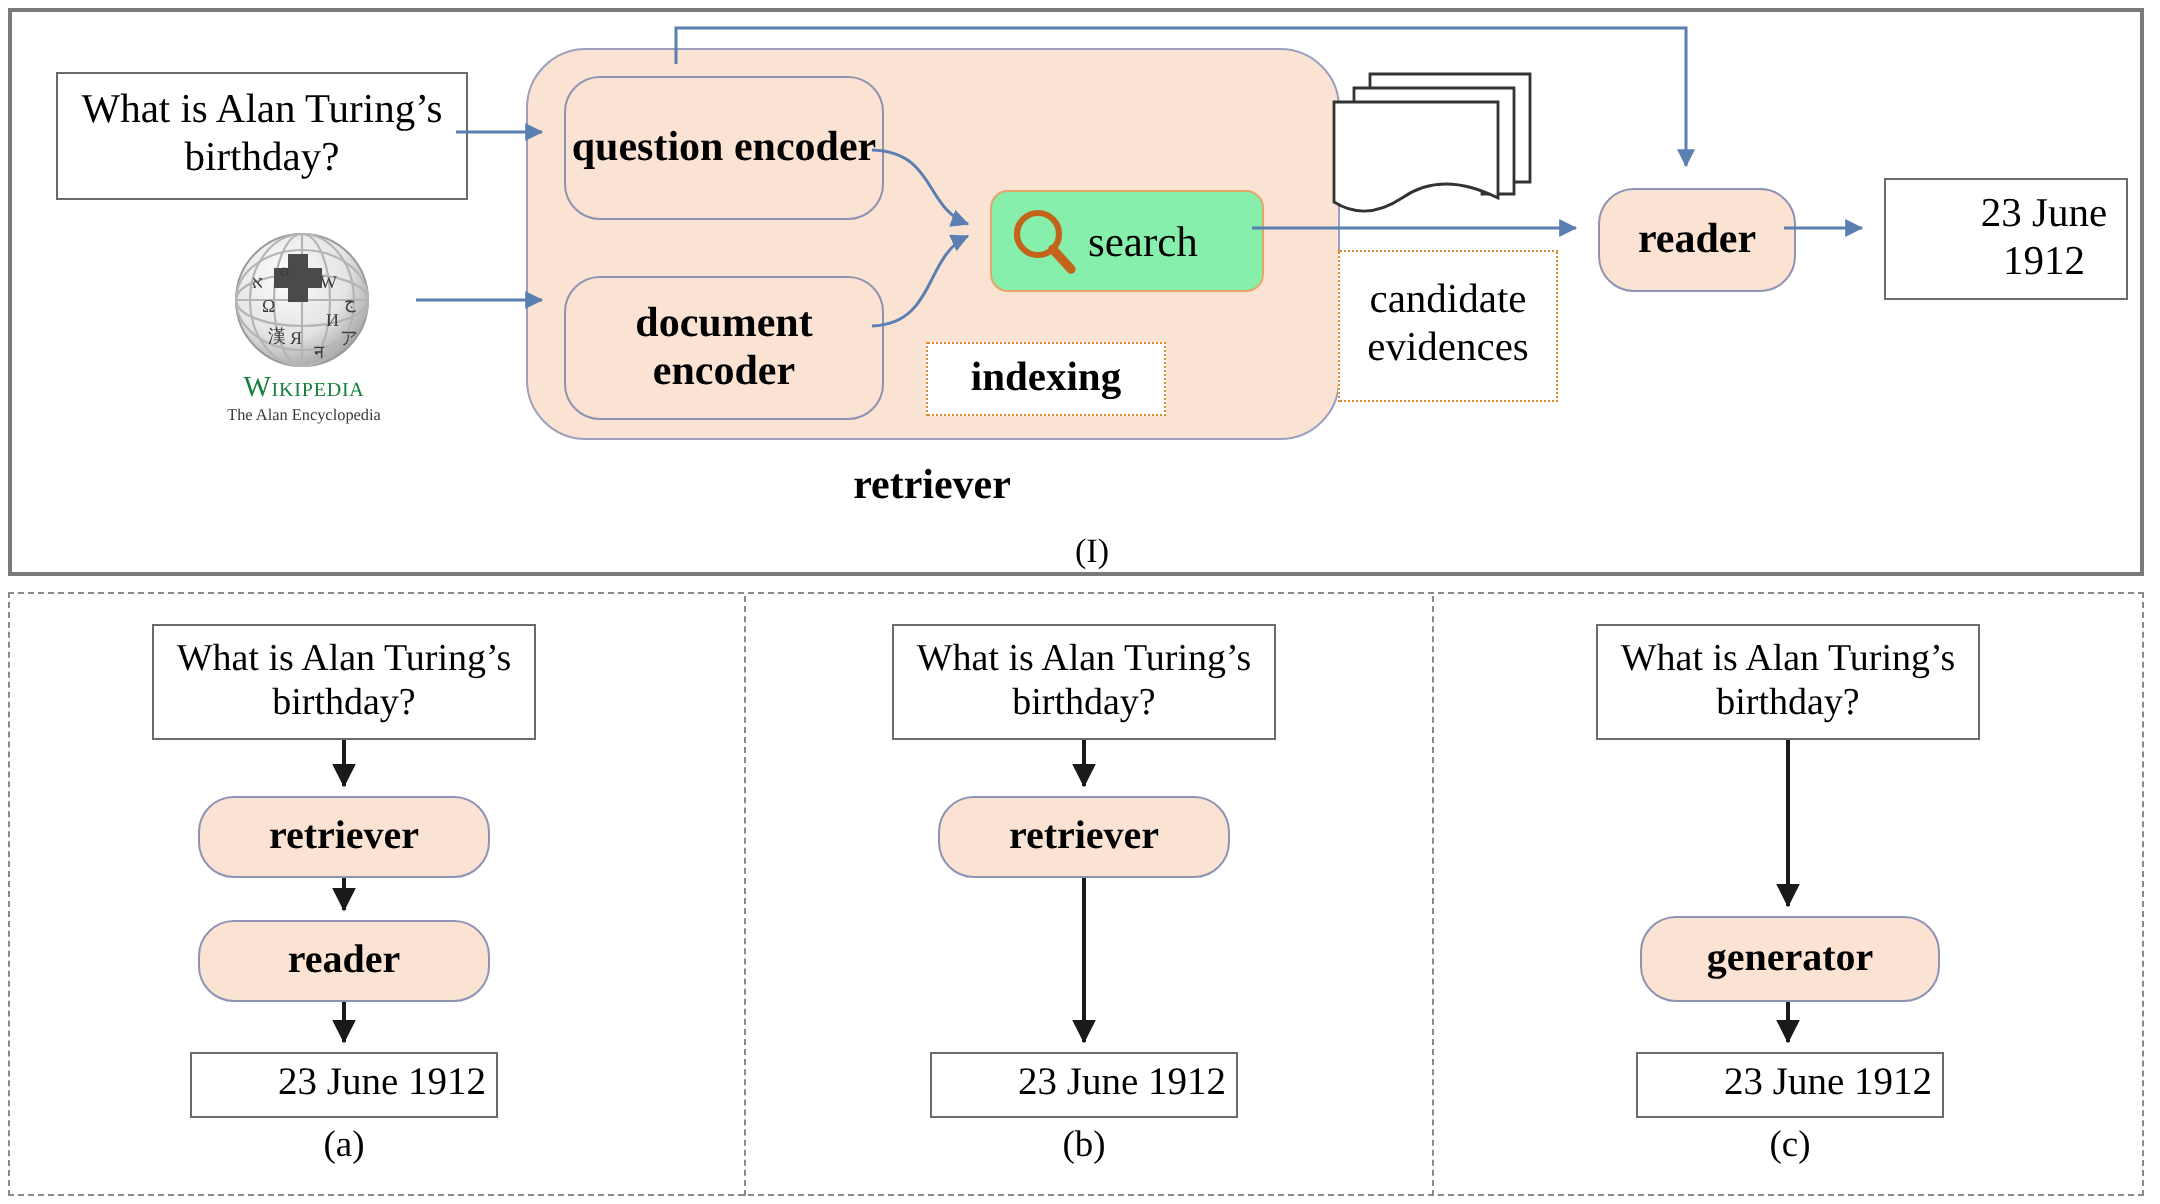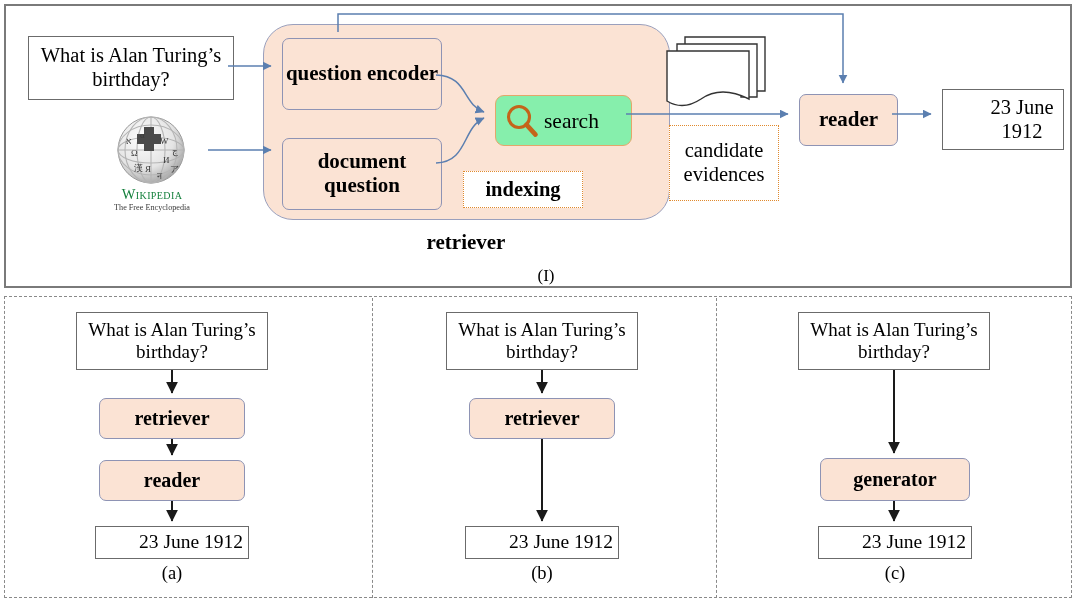--- a/index.html
+++ b/index.html
@@ -10,21 +10,21 @@
 
   
   #panel-one{position:absolute;left:4px;top:4px;width:1068px;height:284px;
              border:2px solid #7a7a7a;box-sizing:border-box;background:#fff;}
 
   
   .rect-box{position:absolute;box-sizing:border-box;border:1.5px solid #6b6b6b;background:#fff;
             display:flex;align-items:center;justify-content:center;text-align:center;
             line-height:1.15;padding-left:38px;}
   .peach{position:absolute;box-sizing:border-box;background:#fbe3d4;border:1.3px solid #8e93b4;
-         border-radius:7px;display:flex;align-items:center;justify-content:center;text-align:center;
+         border-radius:18px;display:flex;align-items:center;justify-content:center;text-align:center;
          font-weight:bold;line-height:1.12;}
   .dotted-box{position:absolute;box-sizing:border-box;background:#fff;border:1.6px dotted #e08a2e;
               display:flex;align-items:center;justify-content:center;text-align:center;line-height:1.15;}
   .plain-label{position:absolute;display:flex;align-items:center;justify-content:center;text-align:center;}
 
   
   #q-box-top{left:22px;top:30px;width:206px;height:64px;font-size:20.5px;padding:0 4px;}
   
   #corpus-box{left:55px;top:221px;width:128px;height:39px;font-size:21px;}
 
@@ -114,28 +114,28 @@
           <text x="49" y="49">И</text>
           <text x="20" y="57">漢</text>
           <text x="58" y="40">ج</text>
           <text x="43" y="65">न</text>
           <text x="12" y="30">א</text>
           <text x="56" y="58">ア</text>
           <text x="26" y="24">α</text>
         </g>
       </svg>
       <div id="wiki-word">Wikipedia</div>
-      <div id="wiki-sub">The Free Encyclopedia</div>
+      <div id="wiki-sub">The Alan Encyclopedia</div>
     </div>
 
 
     <div id="retriever-container"></div>
 
     <div class="peach" id="q-encoder">question encoder</div>
-    <div class="peach" id="d-encoder">document question</div>
+    <div class="peach" id="d-encoder">document encoder</div>
 
     <div id="search-box">
       <svg id="search-ico" viewBox="0 0 36 36">
         <circle cx="15" cy="14" r="10.5" fill="none" stroke="#c4641a" stroke-width="3.1"></circle>
         <line x1="22.4" y1="21.6" x2="31.5" y2="31.6" stroke="#c4641a" stroke-width="4.6" stroke-linecap="round"></line>
       </svg>
       <div id="search-text">search</div>
     </div>
 
     <div class="dotted-box" id="indexing-box">indexing</div>

